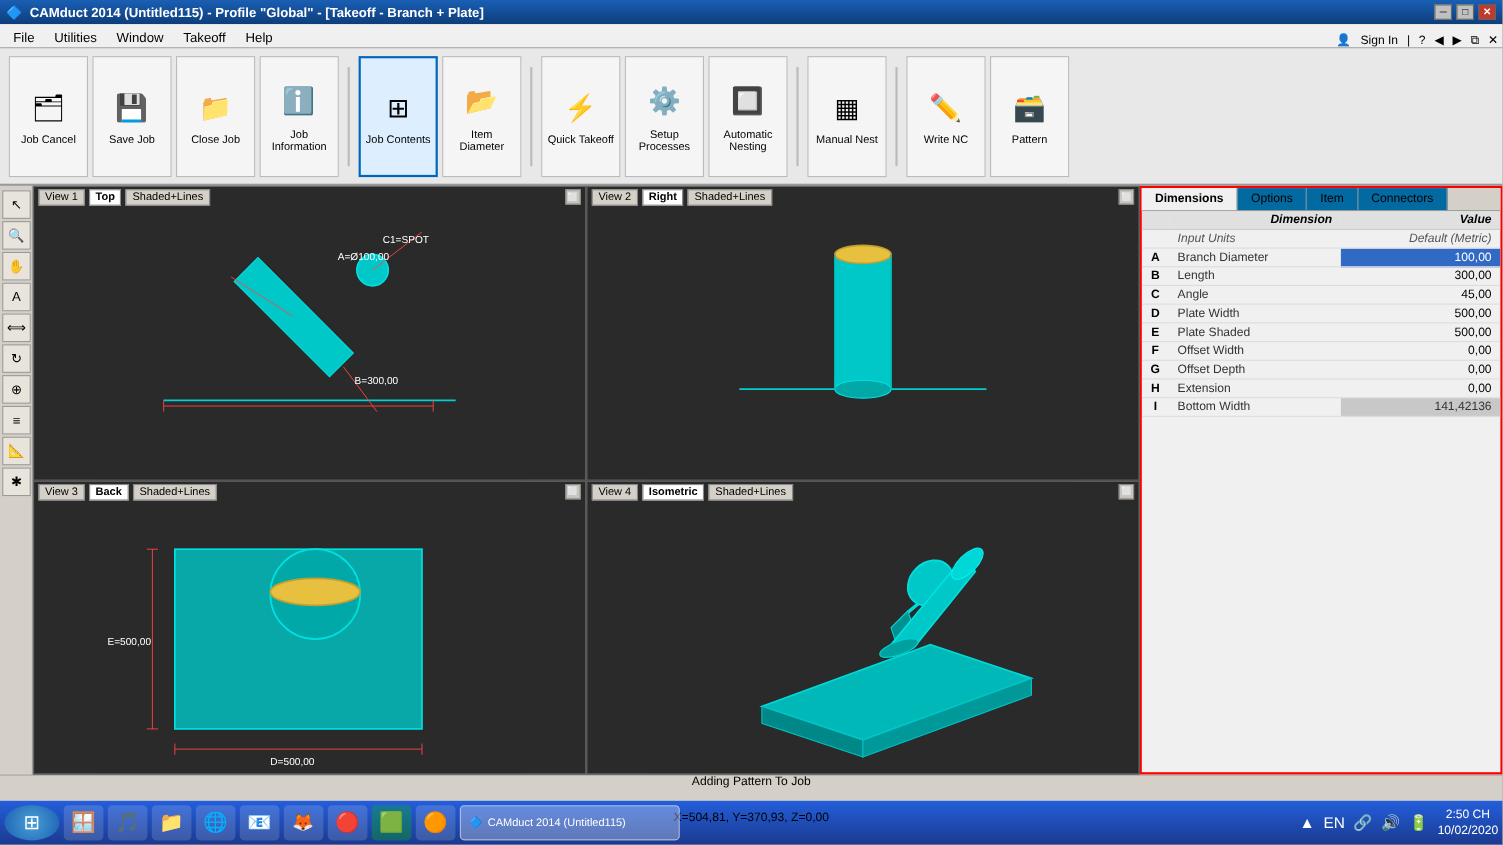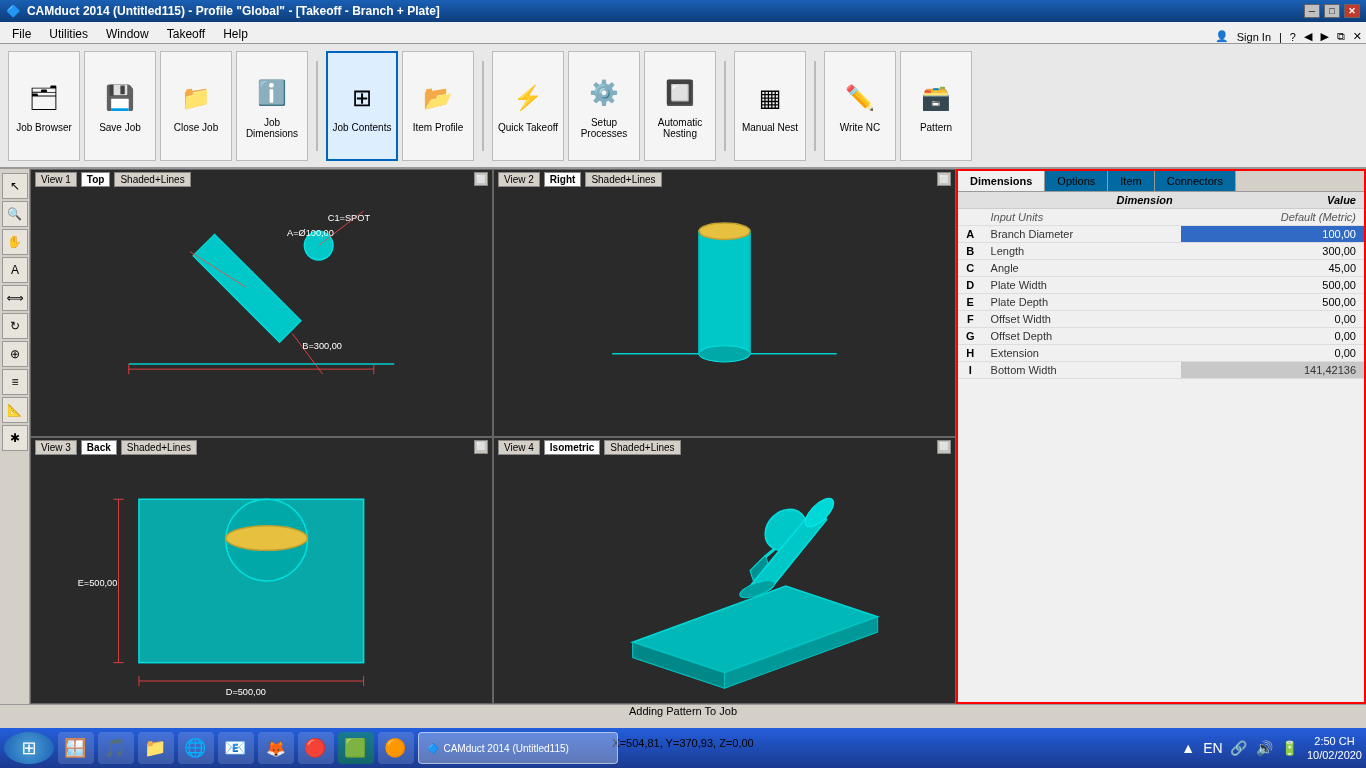--- a/index.html
+++ b/index.html
@@ -146,21 +146,21 @@
       border: 1px solid #888;
       font-size: 8px;
       display: flex; align-items: center; justify-content: center;
       cursor: pointer;
     }
     
     .viewport svg { width: 100%; height: 100%; }
 
     
     #right-panel {
-      width: 410px;
+      width: 330px;
       background: #f0f0f0;
       border: 2px solid red;
       display: flex;
       flex-direction: column;
     }
     #dim-tabs {
       display: flex;
       background: #d4d0c8;
       border-bottom: 1px solid #999;
     }
@@ -294,42 +294,42 @@
     <span>◀</span>
     <span>▶</span>
     <span>⧉</span>
     <span>✕</span>
   </div>
 </div>
 
 <div id="toolbar">
   <div class="toolbar-btn">
     <div class="toolbar-icon">🗂</div>
-    <span>Job Browser</span>
+    <span>Job Cancel</span>
   </div>
   <div class="toolbar-btn">
     <div class="toolbar-icon">💾</div>
     <span>Save Job</span>
   </div>
   <div class="toolbar-btn">
     <div class="toolbar-icon">📁</div>
     <span>Close Job</span>
   </div>
   <div class="toolbar-btn">
     <div class="toolbar-icon">ℹ️</div>
-    <span>Job Dimensions</span>
+    <span>Job Information</span>
   </div>
   <div class="toolbar-separator"></div>
   <div class="toolbar-btn active">
     <div class="toolbar-icon">⊞</div>
     <span>Job Contents</span>
   </div>
   <div class="toolbar-btn">
     <div class="toolbar-icon">📂</div>
-    <span>Item Profile</span>
+    <span>Item Diameter</span>
   </div>
   <div class="toolbar-separator"></div>
   <div class="toolbar-btn">
     <div class="toolbar-icon">⚡</div>
     <span>Quick Takeoff</span>
   </div>
   <div class="toolbar-btn">
     <div class="toolbar-icon">⚙️</div>
     <span>Setup Processes</span>
   </div>
@@ -522,21 +522,21 @@
               <td class="dim-name">Angle</td>
               <td class="dim-value">45,00</td>
             </tr>
             <tr>
               <td class="dim-row-label">D</td>
               <td class="dim-name">Plate Width</td>
               <td class="dim-value">500,00</td>
             </tr>
             <tr>
               <td class="dim-row-label">E</td>
-              <td class="dim-name">Plate Depth</td>
+              <td class="dim-name">Plate Shaded</td>
               <td class="dim-value">500,00</td>
             </tr>
             <tr>
               <td class="dim-row-label">F</td>
               <td class="dim-name">Offset Width</td>
               <td class="dim-value">0,00</td>
             </tr>
             <tr>
               <td class="dim-row-label">G</td>
               <td class="dim-name">Offset Depth</td>

